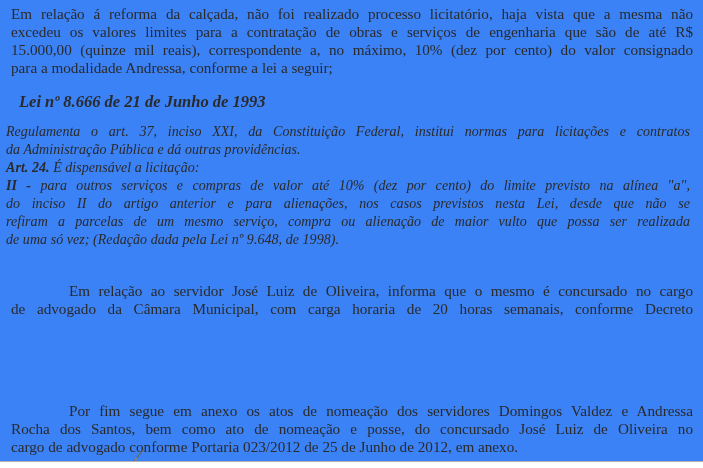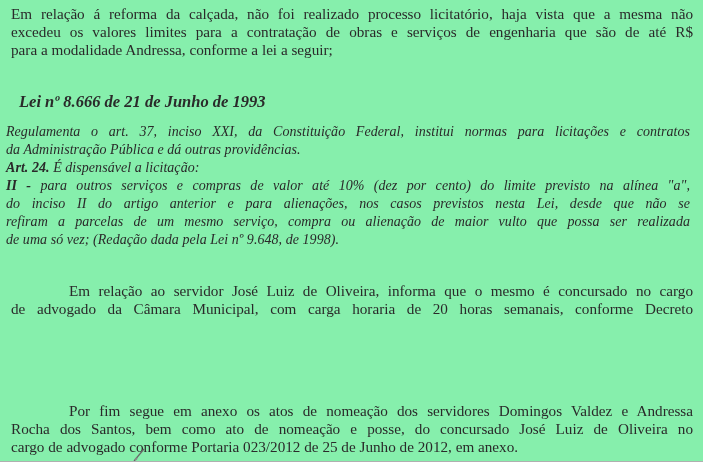--- a/index.html
+++ b/index.html
@@ -1,19 +1,19 @@
 <!DOCTYPE html>
 <html><head>
 <meta charset="utf-8">
 <style>
   html, body { margin: 0; padding: 0; background: #ffffff; }
   body { width: 703px; height: 468px; overflow: hidden; position: relative; }
   .page {
     position: absolute; left: 0; top: 0; width: 703px; height: 461px;
-    background: #86efac;
+    background: #3b82f6;
     font-family: "Liberation Serif", "DejaVu Serif", serif;
     color: #2a2a2a;
   }
   .p {
     position: absolute; left: 11px; width: 682px;
     font-size: 15.2px; line-height: 18px;
     text-align: justify;
   }
   .p1 { top: 5px; }
   .law-title {
@@ -39,20 +39,21 @@
   }
 </style>
 </head>
 <body>
 
 <div class="page">
 
   <div class="p p1">
     <span class="line">Em relação á reforma da calçada, não foi realizado processo licitatório, haja vista que a mesma não</span>
     <span class="line">excedeu os valores limites para a contratação de obras e serviços de engenharia que são de até R$</span>
+    <span class="line">15.000,00 (quinze mil reais), correspondente a, no máximo, 10% (dez por cento) do valor consignado</span>
     <span class="line last">para a modalidade Andressa, conforme a lei a seguir;</span>
   </div>
 
   <div class="law-title">Lei nº 8.666 de 21 de Junho de 1993</div>
 
   <div class="law-body">
     <span class="line">Regulamenta o art. 37, inciso XXI, da Constituição Federal, institui normas para licitações e contratos</span>
     <span class="line last">da Administração Pública e dá outras providências.</span>
     <span class="line last"><b>Art. 24.</b><span> É dispensável a licitação:</span></span>
     <span class="line"><b>II -</b><span> para outros serviços e compras de valor até 10% (dez por cento) do limite previsto na alínea "a",</span></span>

